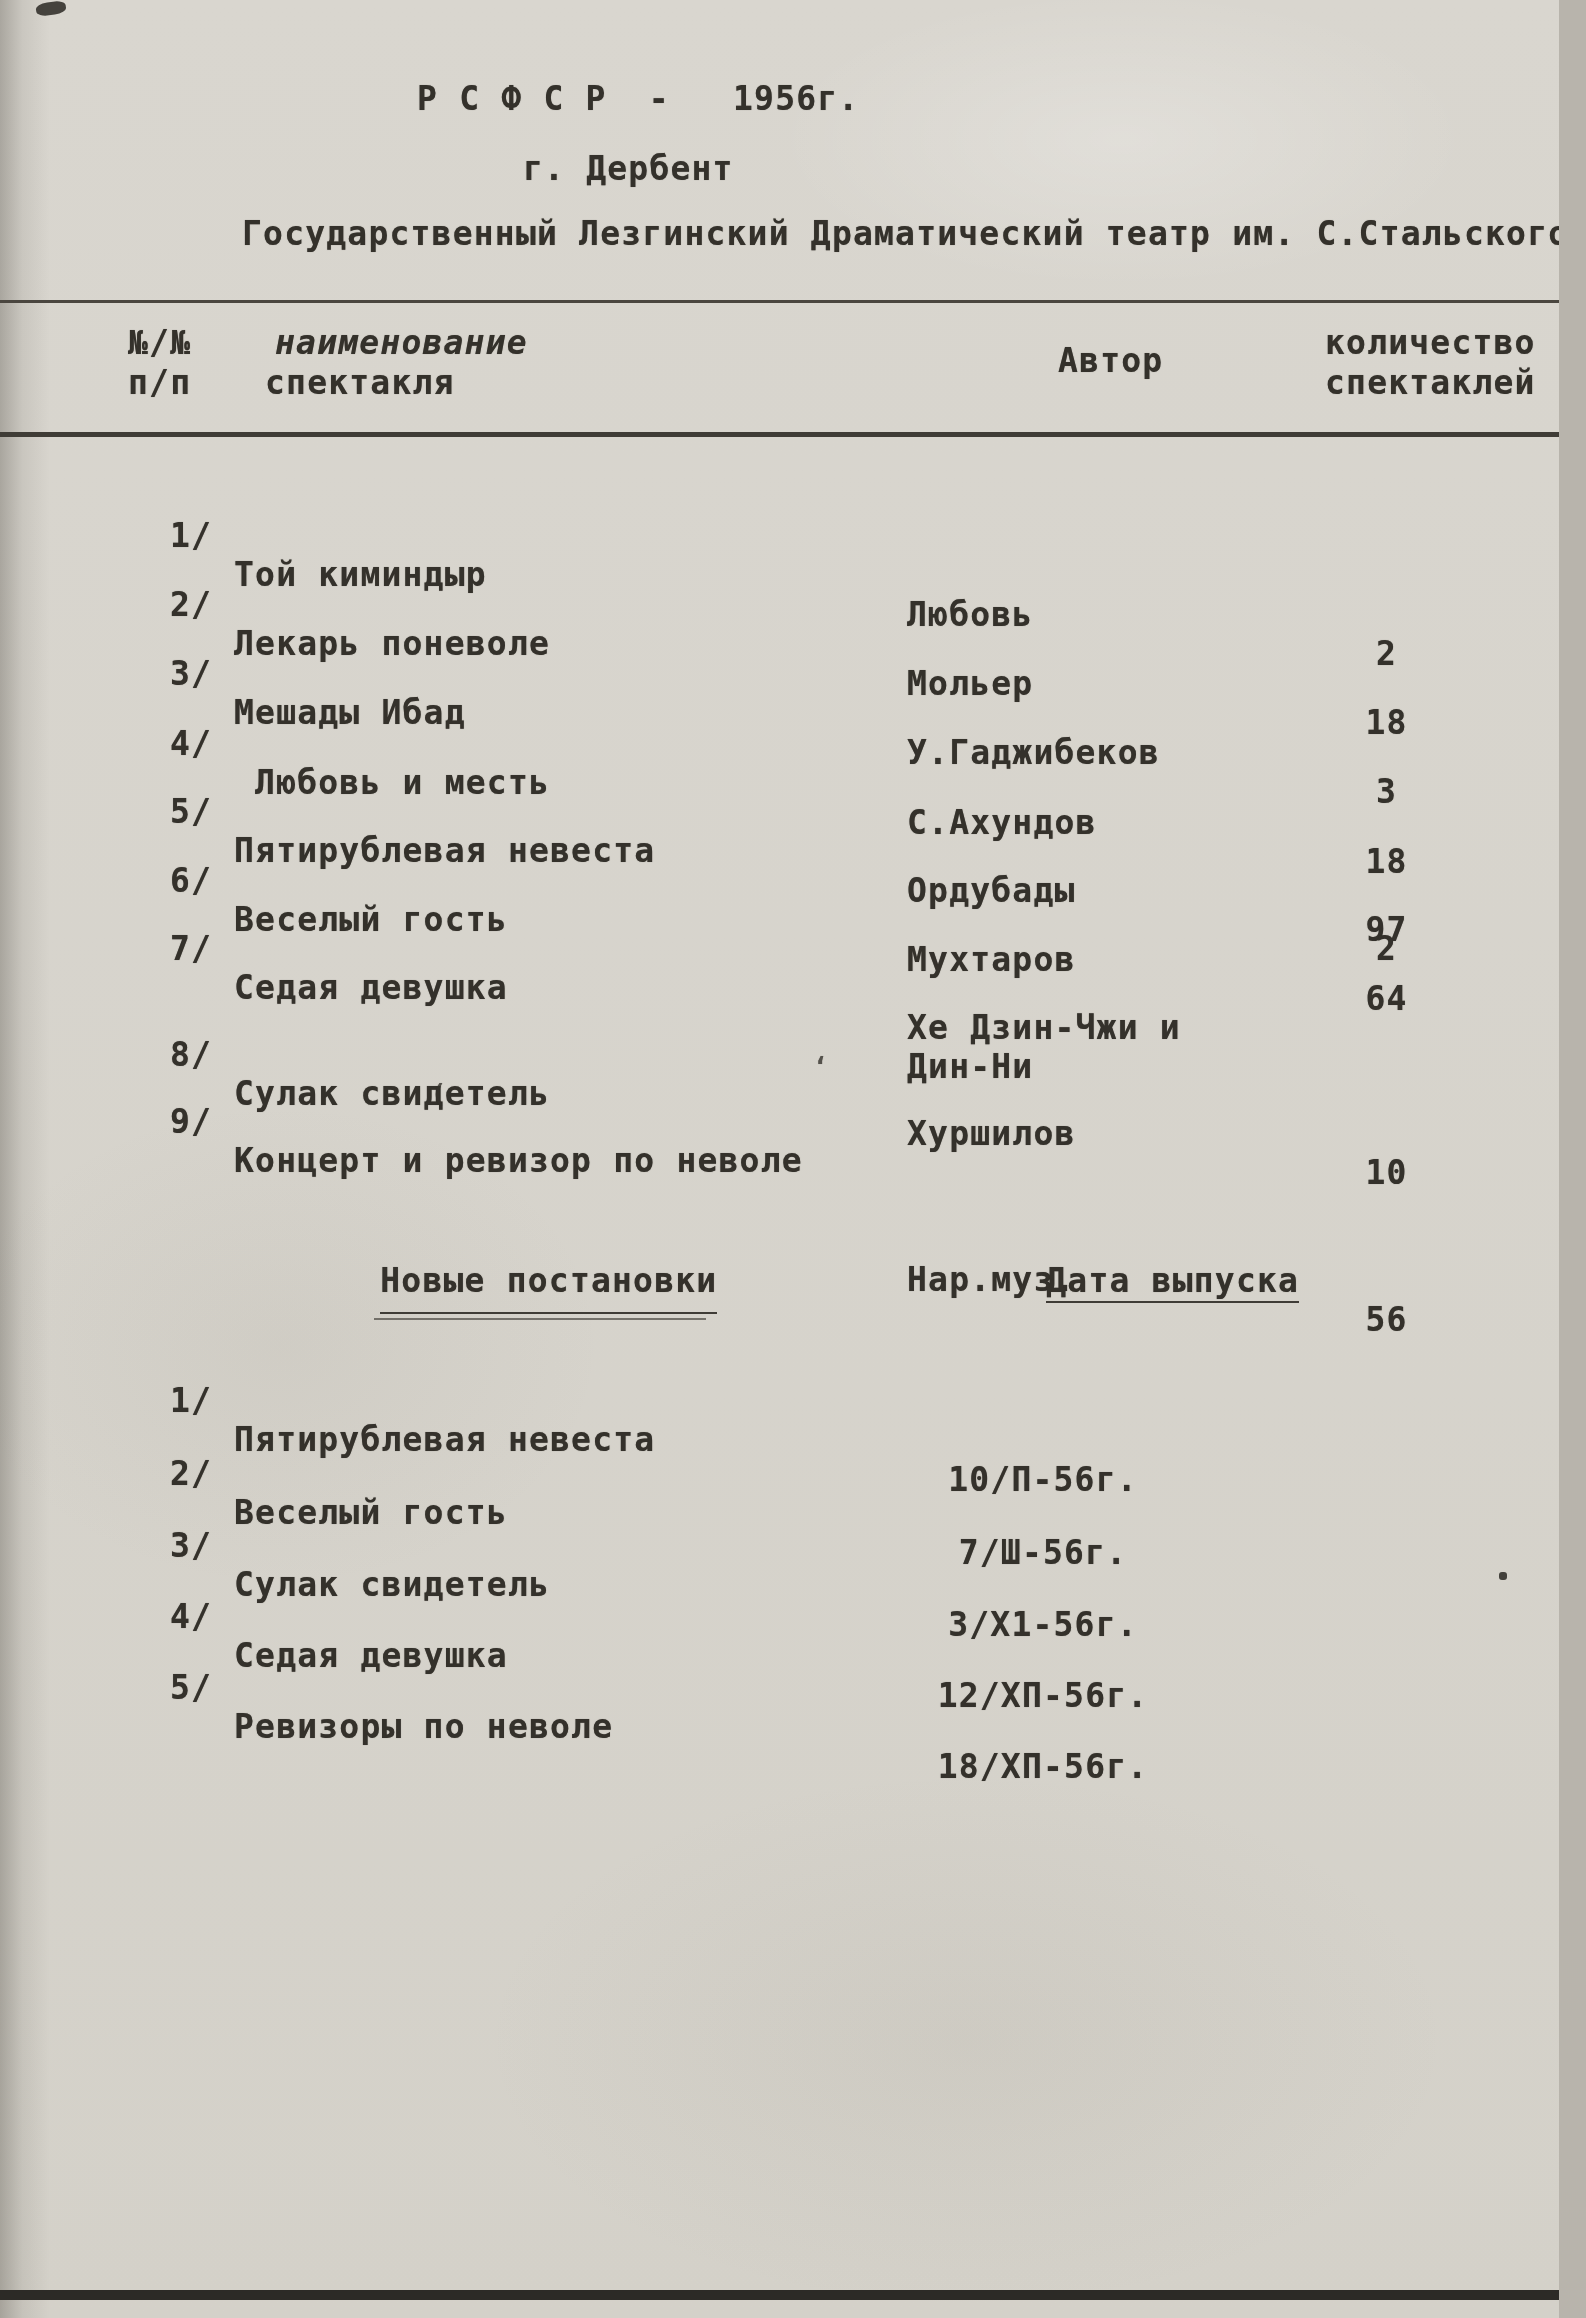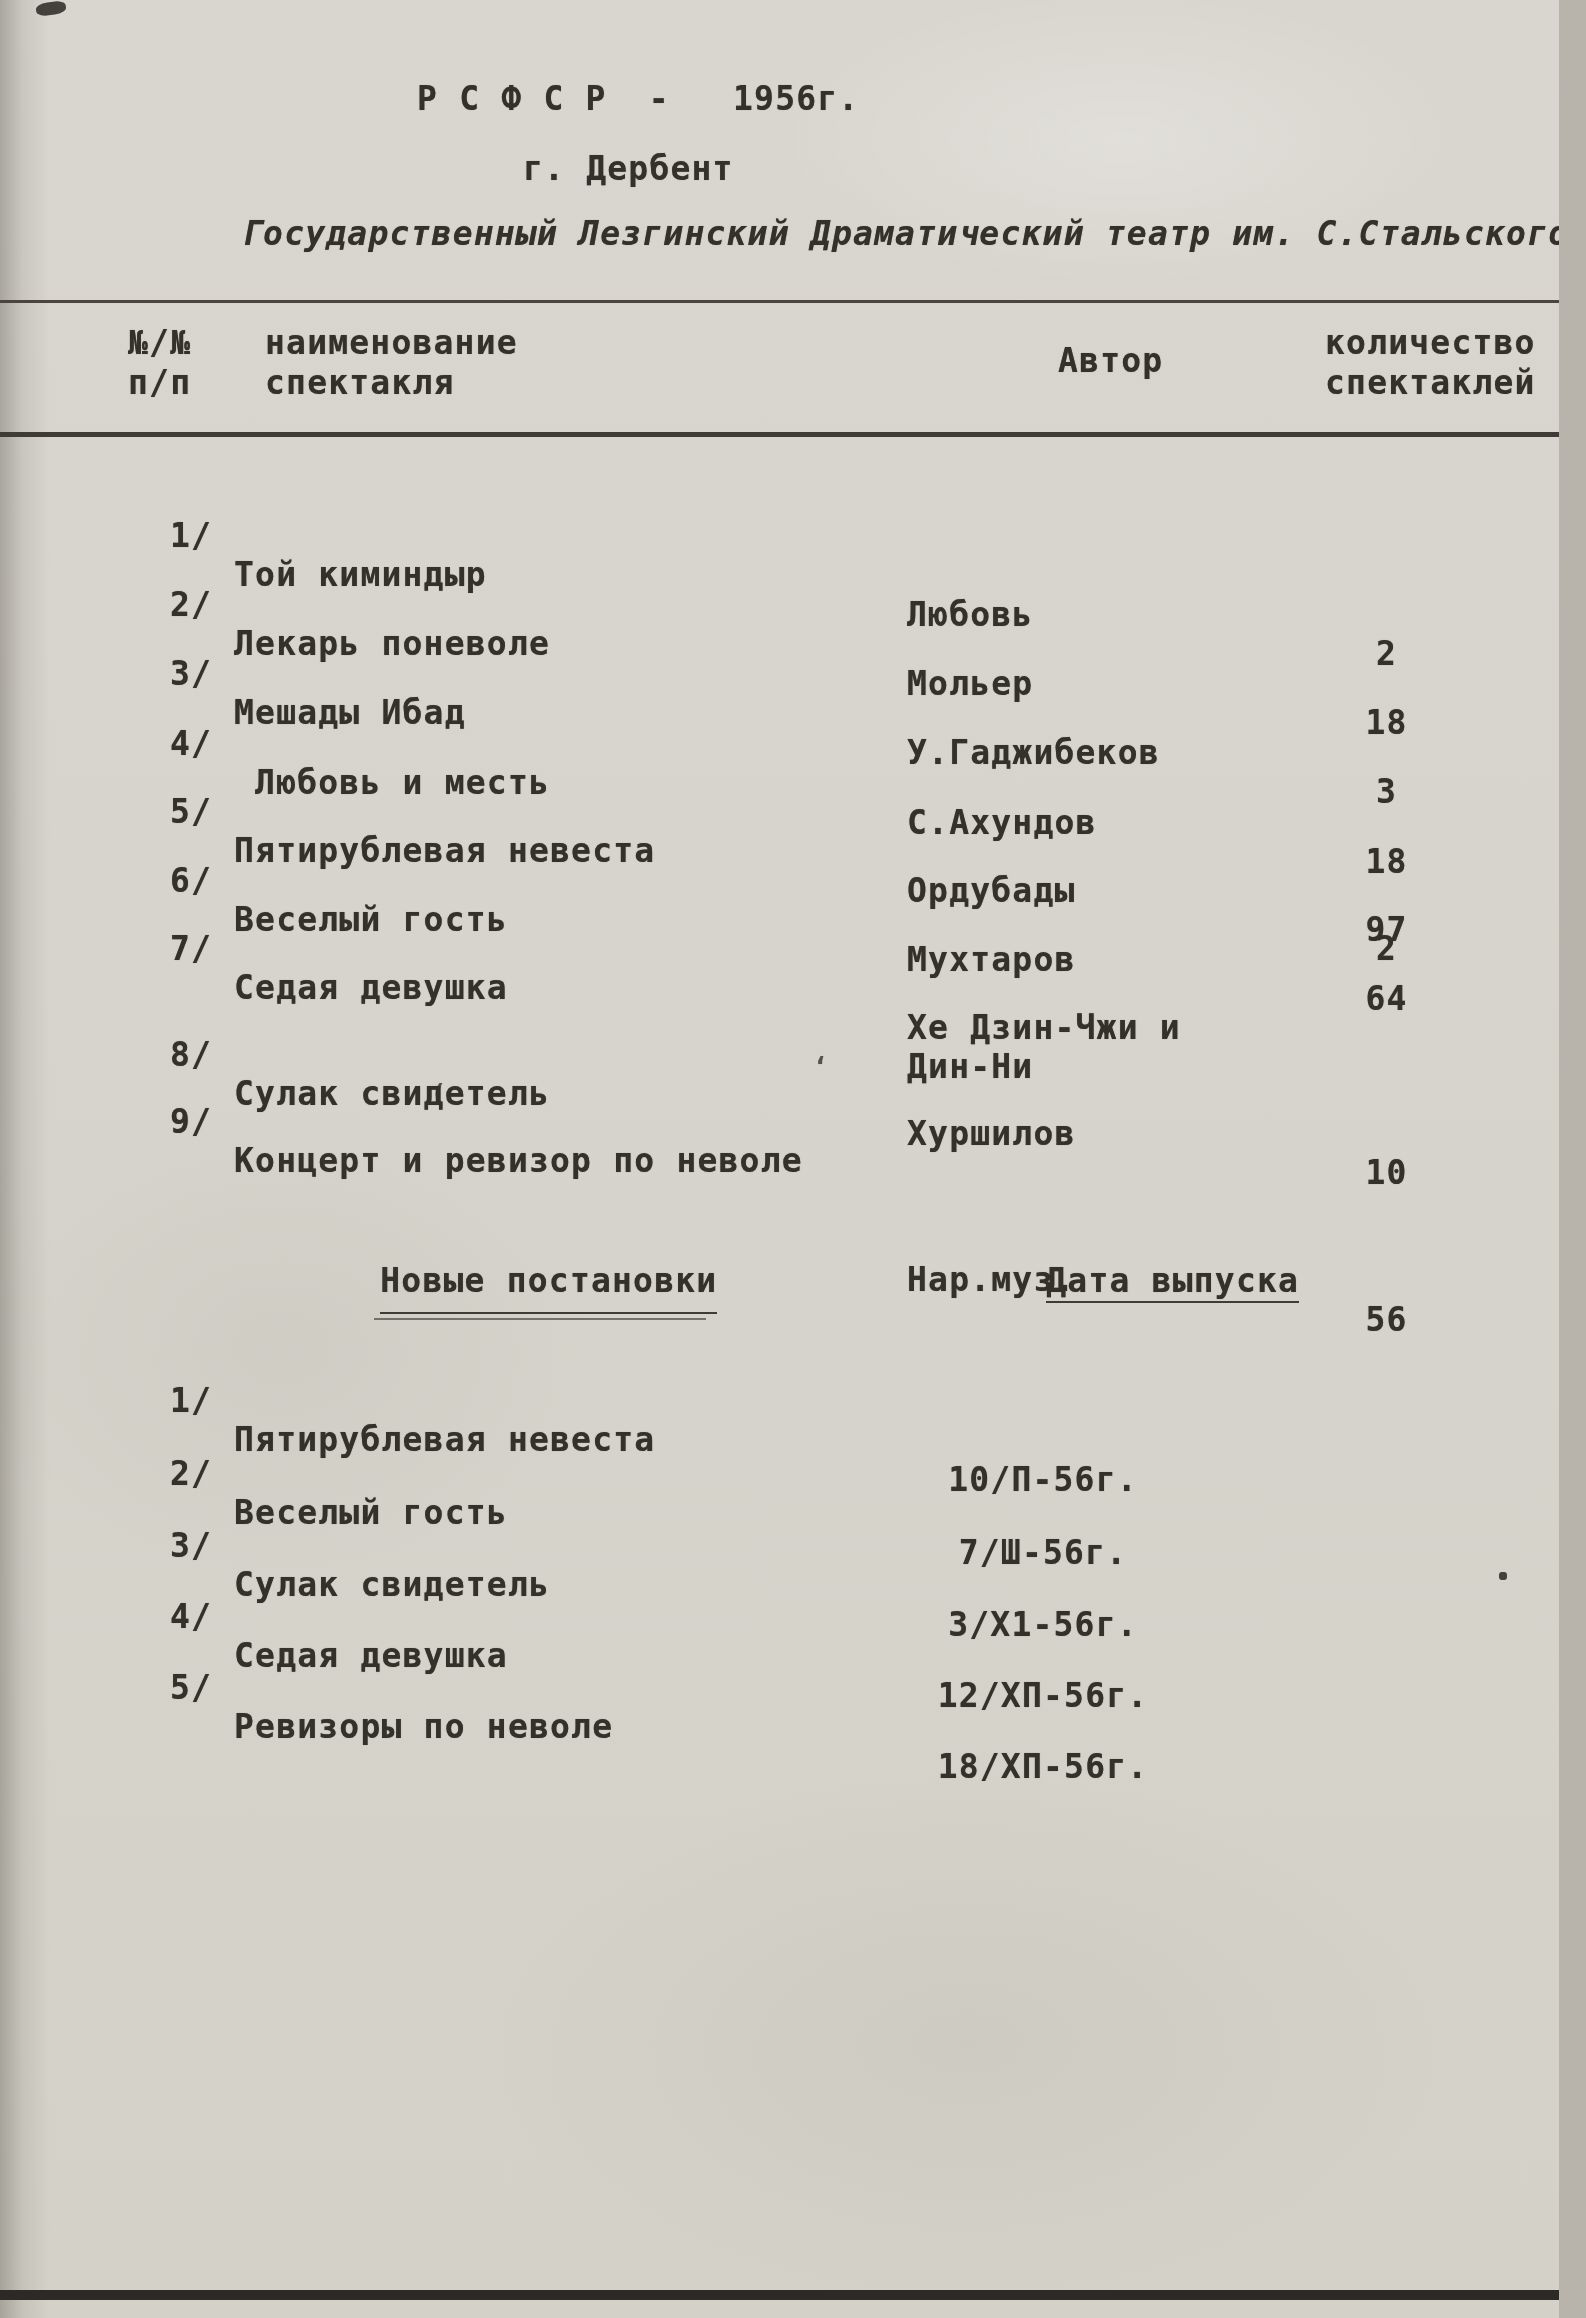--- a/index.html
+++ b/index.html
@@ -64,28 +64,28 @@
 <body>
 
 <div class="page">
 
   <div class="edge-left"></div>
   <div class="speck s1"></div>
   <div class="speck s2"></div>
 
   <div class="tw" style="left:417px;top:79px;">Р С Ф С Р  -   1956г.</div>
   <div class="tw" style="left:523px;top:149px;">г. Дербент</div>
-  <div class="tw" style="left:242px;top:214px;font-style:italic;">Государственный Лезгинский Драматический театр им. С.Стальского</div>
+  <div class="tw" style="left:242px;top:214px;">Государственный Лезгинский Драматический театр им. С.Стальского</div>
 
   <div class="rule" style="top:300px;height:3.3px;background:#4a463f;"></div>
   <div class="rule" style="top:432px;height:5px;"></div>
 
   <div class="tw" style="left:128px;top:323px;">№/№</div>
   <div class="tw" style="left:128px;top:363px;text-align:center;">п/п</div>
-  <div class="tw" style="left:265px;top:323px;">наименование</div>
+  <div class="tw" style="left:275px;top:323px;font-style:italic;">наименование</div>
   <div class="tw" style="left:265px;top:363px;">спектакля</div>
   <div class="tw" style="left:1058px;top:341px;">Автор</div>
   <div class="tw" style="left:1325px;top:323px;">количество</div>
   <div class="tw" style="left:1325px;top:363px;">спектаклей</div>
 
   <div class="tw row" style="top:476px;">
     <span class="num">1/</span>
     <span class="title">Той киминдыр</span>
     <span class="author">Любовь</span>
     <span class="count">2</span>

